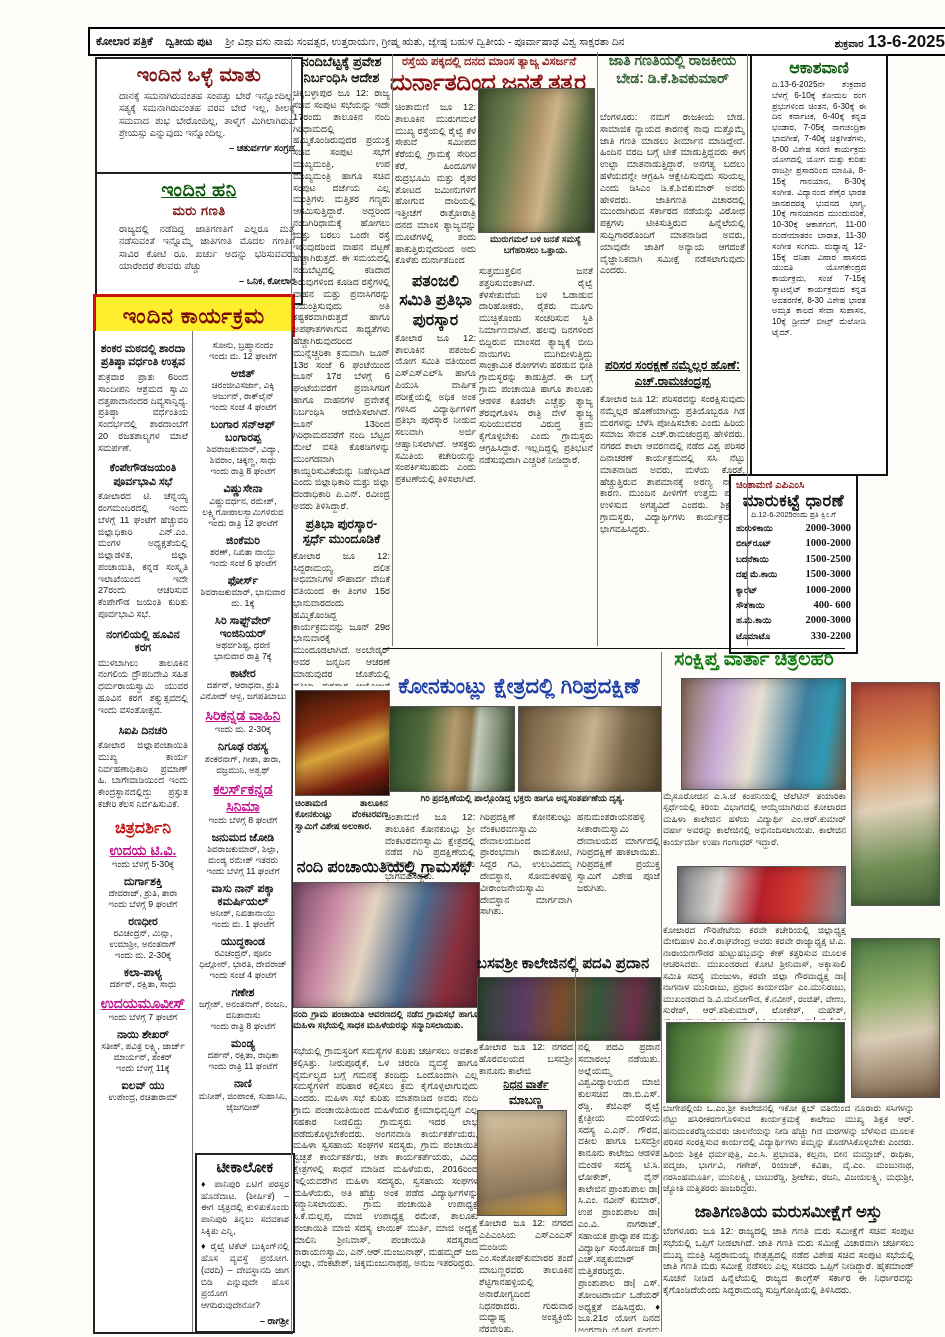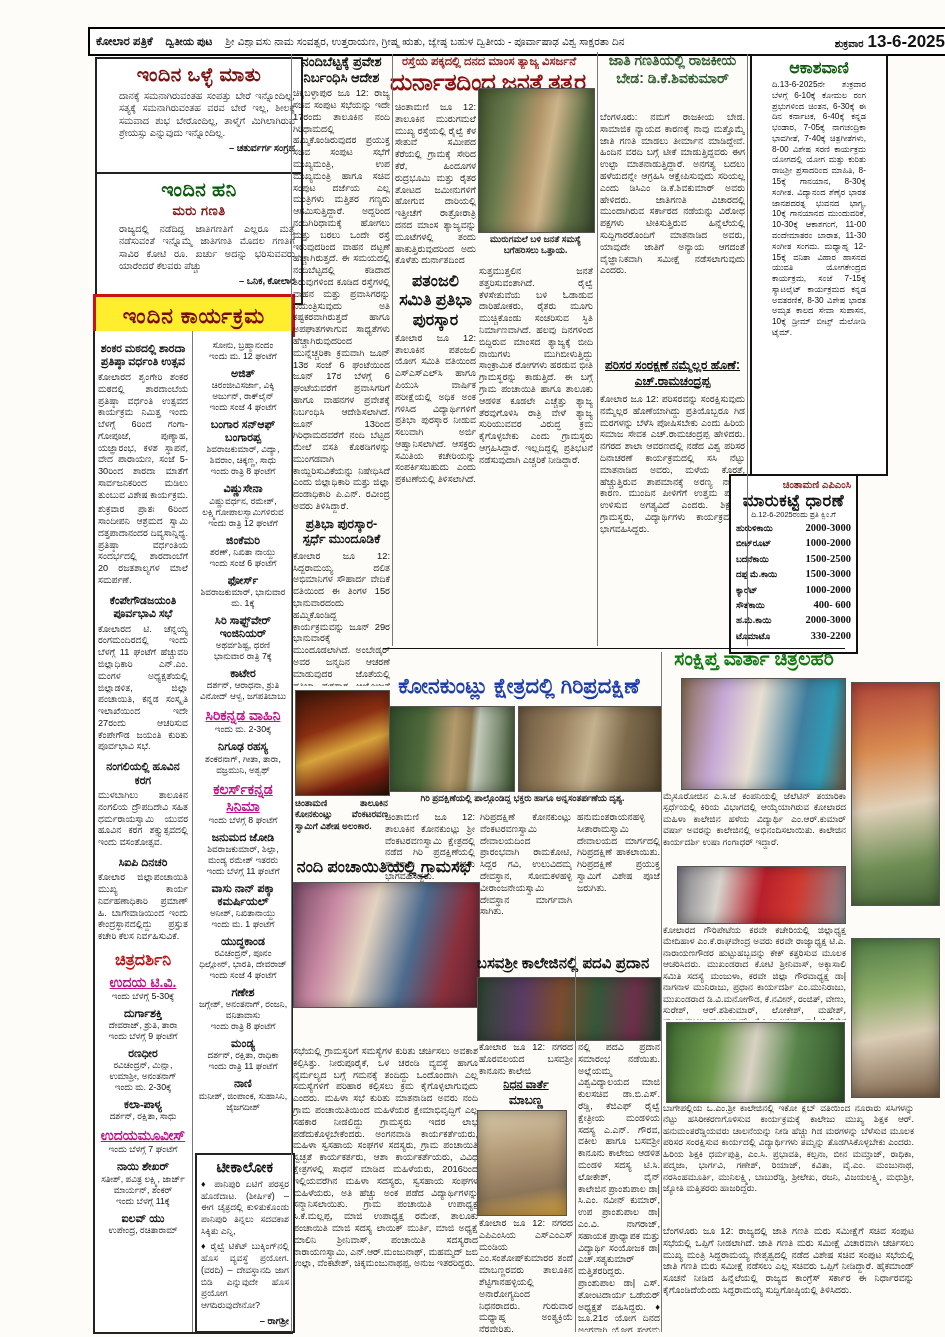--- a/index.html
+++ b/index.html
@@ -57,21 +57,21 @@
   .giri-headline{font-size:21px;font-weight:bold;color:#1f3fa8;text-align:center;white-space:nowrap;overflow:hidden;}
   .snap-title{font-size:19px;font-weight:bold;color:#0e7a0e;text-align:center;white-space:nowrap;overflow:hidden;}
   .black-headline{font-weight:bold;text-align:center;white-space:nowrap;overflow:hidden;}
 
   
   .radiobox{border:2px solid #111;background:#fff;padding:3px 20px;overflow:hidden;}
   .radio-title{font-size:16px;font-weight:bold;color:#0b5a0b;text-align:center;margin-bottom:2px;}
   .radio-sched{font-size:8.3px;line-height:1.3;text-align:justify;}
 
   .mktbox{border:2.5px solid #111;background:#fff;padding:3px 5px;overflow:hidden;}
-  .mkt-org{font-size:10px;font-weight:bold;color:#8b1a1a;text-align:right;}
+  .mkt-org{font-size:10px;font-weight:bold;color:#8b1a1a;text-align:left;}
   .mkt-title{font-size:16.5px;font-weight:bold;text-align:center;letter-spacing:.5px;}
   .mkt-note{font-size:7.6px;text-align:center;margin-bottom:2px;}
   .mkt-row{display:flex;justify-content:space-between;align-items:baseline;height:15.4px;}
   .mkt-name{font-size:8.6px;font-weight:bold;text-align:center;}
   .mkt-val{font-size:10.5px;font-weight:bold;font-family:"Liberation Serif","DejaVu Serif",serif;}
 
   
   .photo{border:1px solid #555;box-shadow:inset 0 0 14px rgba(0,0,0,.35);}
   .p-dirt{background:linear-gradient(100deg,#44552f 0%,#6b7d4f 26%,#b09468 46%,#cdb489 58%,#5d6e44 80%,#394b2e 100%);}
   .p-shrine{background:linear-gradient(160deg,#3a1408 0%,#8c2f12 35%,#d8a43c 55%,#7a1f10 80%,#2c0f06 100%);}
@@ -105,36 +105,35 @@
     </div>
   </div>
 
   <div class="abs nbox" style="left:95px;top:57px;width:192px;height:112px;">
     <div class="nbox-title t-maroon" style="font-size:19px;">ಇಂದಿನ ಒಳ್ಳೆ ಮಾತು</div>
     <div class="small-body">ದಾನಕ್ಕೆ ಸಮನಾಗಿರುವಂತಹ ಸಂಪತ್ತು ಬೇರೆ ಇನ್ನೊಂದಿಲ್ಲ, ಸತ್ಯಕ್ಕೆ ಸಮನಾಗಿರುವಂತಹ ವರವ ಬೇರೆ ಇಲ್ಲ, ಶೀಲಕ್ಕೆ ಸಮವಾದ ಶುಭ ಬೇರೊಂದಿಲ್ಲ, ತಾಳ್ಮೆಗೆ ಮಿಗಿಲಾಗಿರುವ ಶ್ರೇಯಸ್ಸು ಎನ್ನುವುದು ಇನ್ನೊಂದಿಲ್ಲ.</div>
     <div class="byline">– ಚತುರ್ವರ್ಗ ಸಂಗ್ರಹ</div>
   </div>
 
   <div class="abs nbox" style="left:95px;top:172px;width:192px;height:119px;">
-    <div class="nbox-title t-green" style="font-size:19px;">ಇಂದಿನ ಹನಿ</div>
+    <div class="nbox-title t-green" style="font-size:19px;text-decoration:underline;">ಇಂದಿನ ಹನಿ</div>
     <div class="nbox-title t-maroon" style="font-size:13px;margin-top:2px;">ಮರು ಗಣತಿ</div>
     <div class="small-body">ರಾಜ್ಯದಲ್ಲಿ ನಡೆದಿದ್ದ ಜಾತಿಗಣತಿಗೆ ಎಲ್ಲರೂ ಮತ್ತೆ ನಡೆಸುವಂತೆ ಇನ್ನೊಮ್ಮೆ ಜಾತಿಗಣತಿ ಮೊದಲ ಗಣತಿಗೆ ಸಾವಿರ ಕೋಟಿ ರೂ. ಖರ್ಚು ಅದನ್ನು ಭರಿಸುವವರು ಯಾರೆಂದರೆ ಕೆಲವರು ಪೆಚ್ಚು</div>
     <div class="byline">– ಒನಿಕ, ಕೋಲಾರ</div>
   </div>
 
   <div class="abs banner" style="left:93px;top:294px;width:196px;height:37px;">
     <span class="banner-text">ಇಂದಿನ ಕಾರ್ಯಕ್ರಮ</span>
   </div>
 
   <div class="abs progwrap" style="left:93px;top:331px;width:196px;height:1001px;">
     <div class="vrule" style="left:97px;top:0;height:1001px;position:absolute;"></div>
     <div style="position:absolute;left:3px;top:4px;width:90px;height:993px;overflow:hidden;">
       <div>
           <div class="prog-head">ಶಂಕರ ಮಠದಲ್ಲಿ ಶಾರದಾ ಪ್ರತಿಷ್ಠಾ ವರ್ಧಂತಿ ಉತ್ಸವ</div>
-          <div class="prog-para">ಕೋಲಾರದ ಶೃಂಗೇರಿ ಶಂಕರ ಮಠದಲ್ಲಿ ಶಾರದಾಂಬೆಯ ಪ್ರತಿಷ್ಠಾ ವರ್ಧಂತಿ ಉತ್ಸವದ ಕಾರ್ಯಕ್ರಮ ನಿಮಿತ್ತ ಇಂದು ಬೆಳಗ್ಗೆ 6ರಿಂದ ಗಂಗಾ-ಗೋಪೂಜೆ, ಪುಣ್ಯಾಹ, ಯಜ್ಞಾರಂಭ, ಕಳಶ ಸ್ಥಾಪನೆ, ವೇದ ಪಾರಾಯಣ, ಸಂಜೆ 5-30ರಿಂದ ಶಾರದಾ ಮಾತೆಗೆ ಸಾರ್ವಜನಿಕರಿಂದ ಮಡಿಲು ತುಂಬುವ ವಿಶೇಷ ಕಾರ್ಯಕ್ರಮ.</div>
           <div class="prog-para">ಶುಕ್ರವಾರ ಪ್ರಾತಃ 6ರಿಂದ ಸಾಂದೀಪನಿ ಆಶ್ರಮದ ಸ್ವಾಮಿ ದತ್ತಪಾದಾನಂದರ ದಿವ್ಯಸಾನ್ನಿಧ್ಯ. ಪ್ರತಿಷ್ಠಾ ವರ್ಧಂತಿಯ ಸಂದರ್ಭದಲ್ಲಿ ಶಾರದಾಂಬೆಗೆ 20 ರಜತಶಾಲ್ಯಗಳ ಮಾಲೆ ಸಮರ್ಪಣೆ.</div>
           <div class="prog-head">ಕೆಂಪೇಗೌಡಜಯಂತಿ ಪೂರ್ವಭಾವಿ ಸಭೆ</div>
           <div class="prog-para">ಕೋಲಾರದ ಟಿ. ಚೆನ್ನಯ್ಯ ರಂಗಮಂದಿರದಲ್ಲಿ ಇಂದು ಬೆಳಗ್ಗೆ 11 ಘಂಟೆಗೆ ಹೆಚ್ಚುವರಿ ಜಿಲ್ಲಾಧಿಕಾರಿ ಎನ್.ಎಂ. ಮಂಗಳ ಅಧ್ಯಕ್ಷತೆಯಲ್ಲಿ ಜಿಲ್ಲಾಡಳಿತ, ಜಿಲ್ಲಾ ಪಂಚಾಯಿತಿ, ಕನ್ನಡ ಸಂಸ್ಕೃತಿ ಇಲಾಖೆಯಿಂದ ಇದೇ 27ರಂದು ಆಚರಿಸುವ ಕೆಂಪೇಗೌಡ ಜಯಂತಿ ಕುರಿತು ಪೂರ್ವಭಾವಿ ಸಭೆ.</div>
           <div class="prog-head">ನಂಗಲಿಯಲ್ಲಿ ಹೂವಿನ ಕರಗ</div>
           <div class="prog-para">ಮುಳಬಾಗಿಲು ತಾಲೂಕಿನ ನಂಗಲಿಯ ದ್ರೌಪದಿದೇವಿ ಸಹಿತ ಧರ್ಮರಾಯಸ್ವಾಮಿ ಯುವರ ಹೂವಿನ ಕರಗ ಶಕ್ತ್ಯುತ್ಸವದಲ್ಲಿ ಇಂದು ವಸಂತೋತ್ಸವ.</div>
           <div class="prog-head">ಸಿಐಪಿ ದಿನಚರಿ</div>
           <div class="prog-para">ಕೋಲಾರ ಜಿಲ್ಲಾಪಂಚಾಯಿತಿ ಮುಖ್ಯ ಕಾರ್ಯ ನಿರ್ವಹಣಾಧಿಕಾರಿ ಪ್ರಮಾಣ್ ಹಿ. ಬಾಗೇವಾಡಿಯಿಂದ ಇಂದು ಕೇಂದ್ರಸ್ಥಾನದಲ್ಲಿದ್ದು ಪ್ರಸ್ತುತ ಕಚೇರಿ ಕೆಲಸ ನಿರ್ವಹಿಸುವಿಕೆ.</div>
         </div>
       <div class="cinema-title">ಚಿತ್ರದರ್ಶಿನಿ</div>
       <div>
@@ -341,40 +340,42 @@
   <div class="abs cap" style="left:385px;top:793px;width:275px;height:15px;text-align:center;white-space:nowrap;">ಗಿರಿ ಪ್ರದಕ್ಷಿಣೆಯಲ್ಲಿ ಪಾಲ್ಗೊಂಡಿದ್ದ ಭಕ್ತರು ಹಾಗೂ ಅನ್ನಸಂತರ್ಪಣೆಯ ದೃಶ್ಯ.</div>
   <div class="abs body-text" style="left:385px;top:812px;width:90px;height:144px;">ಚಿಂತಾಮಣಿ ಜೂ 12: ತಾಲೂಕಿನ ಕೋನಕುಂಟ್ಲು ಶ್ರೀ ವೆಂಕಟರವಣಸ್ವಾಮಿ ಕ್ಷೇತ್ರದಲ್ಲಿ ನಡೆದ ಗಿರಿ ಪ್ರದಕ್ಷಿಣೆಯಲ್ಲಿ ಸಾವಿರಾರು ಭಕ್ತರು ಭಾಗವಹಿಸಿದ್ದರು.</div>
   <div class="abs body-text" style="left:480px;top:812px;width:92px;height:140px;">ಗಿರಿಪ್ರದಕ್ಷಿಣೆ ಕೋನಕುಂಟ್ಲು ವೆಂಕಟರವಣಸ್ವಾಮಿ ದೇವಾಲಯದಿಂದ ಪ್ರಾರಂಭವಾಗಿ ರಾಮಕೋಟಿ, ಸಿದ್ದರ ಗವಿ, ಉಲುವಿದಮ್ಮ ದೇವಸ್ಥಾನ, ಸೋಮಕಳಹಳ್ಳಿ ವೀರಾಂಜನೇಯಸ್ವಾಮಿ ದೇವಸ್ಥಾನ ಮಾರ್ಗವಾಗಿ ಸಾಗಿತು.</div>
   <div class="abs body-text" style="left:577px;top:812px;width:83px;height:140px;">ಹನುಮಂತರಾಯನಹಳ್ಳಿ ಸೀತಾರಾಮಸ್ವಾಮಿ ದೇವಾಲಯದ ಮಾರ್ಗದಲ್ಲಿ ಗಿರಿಪ್ರದಕ್ಷಿಣೆ ಹಾಕಲಾಯಿತು. ಗಿರಿಪ್ರದಕ್ಷಿಣೆ ಪ್ರಯುಕ್ತ ಸ್ವಾಮಿಗೆ ವಿಶೇಷ ಪೂಜೆ ಜರುಗಿತು.</div>
 
   <div class="abs photo p-shrine" style="left:295px;top:690px;width:93px;height:104px;"></div>
   <div class="abs cap" style="left:295px;top:798px;width:93px;height:58px;">ಚಿಂತಾಮಣಿ ತಾಲೂಕಿನ ಕೋನಕುಂಟ್ಲು ವೆಂಕಟರವಣ ಸ್ವಾಮಿಗೆ ವಿಶೇಷ ಅಲಂಕಾರ.</div>
 
   <div class="abs black-headline" style="left:293px;top:858px;width:182px;height:22px;font-size:16px;">ನಂದಿ ಪಂಚಾಯಿತಿಯಲ್ಲಿ ಗ್ರಾಮಸಭೆ</div>
   <div class="abs photo p-sabha" style="left:293px;top:882px;width:185px;height:124px;"></div>
+  <div class="abs cap" style="left:293px;top:1009px;width:185px;height:33px;">ನಂದಿ ಗ್ರಾಮ ಪಂಚಾಯಿತಿ ಆವರಣದಲ್ಲಿ ನಡೆದ ಗ್ರಾಮಸಭೆ ಹಾಗೂ ಮಹಿಳಾ ಸಭೆಯಲ್ಲಿ ಸಾಧಕ ಮಹಿಳೆಯರನ್ನು ಸನ್ಮಾನಿಸಲಾಯಿತು.</div>
   <div class="abs body-text" style="left:293px;top:1046px;width:185px;height:286px;">ಸಭೆಯಲ್ಲಿ ಗ್ರಾಮಸ್ಥರಿಗೆ ಸಮಸ್ಯೆಗಳ ಕುರಿತು ಚರ್ಚಿಸಲು ಅವಕಾಶ ಕಲ್ಪಿಸಿತ್ತು. ನೀರುಪೂರೈಕೆ, ಒಳ ಚರಂಡಿ ವ್ಯವಸ್ಥೆ ಹಾಗೂ ನೈರ್ಮಲ್ಯದ ಬಗ್ಗೆ ಗಮನಕ್ಕೆ ತಂದಿದ್ದು ಒಂದೊಂದಾಗಿ ಎಲ್ಲ ಸಮಸ್ಯೆಗಳಿಗೆ ಪರಿಹಾರ ಕಲ್ಪಿಸಲು ಕ್ರಮ ಕೈಗೊಳ್ಳಲಾಗುವುದು ಎಂದರು. ಮಹಿಳಾ ಸಭೆ ಕುರಿತು ಮಾತನಾಡಿದ ಅವರು ನಂದಿ ಗ್ರಾಮ ಪಂಚಾಯಿತಿಯಿಂದ ಮಹಿಳೆಯರ ಕ್ಷೇಮಾಭಿವೃದ್ಧಿಗೆ ಎಲ್ಲ ಸಹಕಾರ ನೀಡಲಿದ್ದು ಗ್ರಾಮಸ್ಥರು ಇದರ ಲಾಭ ಪಡೆದುಕೊಳ್ಳಬೇಕೆಂದರು. ಅಂಗನವಾಡಿ ಕಾರ್ಯಕರ್ತೆಯರು, ಮಹಿಳಾ ಸ್ವಸಹಾಯ ಸಂಘಗಳ ಸದಸ್ಯರು, ಗ್ರಾಮ ಪಂಚಾಯಿತಿ ಸ್ವಚ್ಛತೆ ಕಾರ್ಯಕರ್ತರು, ಆಶಾ ಕಾರ್ಯಕರ್ತೆಯರು, ವಿವಿಧ ಕ್ಷೇತ್ರಗಳಲ್ಲಿ ಸಾಧನೆ ಮಾಡಿದ ಮಹಿಳೆಯರು, 2016ರಿಂದ ಇಲ್ಲಿಯವರೆಗಿನ ಮಹಿಳಾ ಸದಸ್ಯರು, ಸ್ವಸಹಾಯ ಸಂಘಗಳ ಮಹಿಳೆಯರು, ಅತಿ ಹೆಚ್ಚು ಅಂಕ ಪಡೆದ ವಿದ್ಯಾರ್ಥಿಗಳನ್ನು ಸನ್ಮಾನಿಸಲಾಯಿತು. ಗ್ರಾಮ ಪಂಚಾಯಿತಿ ಉಪಾಧ್ಯಕ್ಷ ಸಿ.ಕೆ.ಮಲ್ಲಪ್ಪ, ಮಾಜಿ ಉಪಾಧ್ಯಕ್ಷ ರಮೇಶ, ತಾಲೂಕು ಪಂಚಾಯಿತಿ ಮಾಜಿ ಸದಸ್ಯ ಲಾಯಿಕ್ ಮುರ್ತಿ, ಮಾಜಿ ಅಧ್ಯಕ್ಷೆ ಮಾಲಿನಿ ಶ್ರೀನಿವಾಸ್, ಪಂಚಾಯಿತಿ ಸದಸ್ಯರಾದ ನಾರಾಯಣಸ್ವಾಮಿ, ಎನ್.ಆರ್.ಮಂಜುನಾಥ್, ಮಹಮ್ಮದ್ ಜಬಿ ಉಲ್ಲಾ, ವೆಂಕಟೇಶ್, ಚಿಕ್ಕಮಂಜುನಾಥಪ್ಪ, ಅನುಜ ಇತರರಿದ್ದರು.</div>
 
   <div class="abs black-headline" style="left:466px;top:954px;width:194px;height:21px;font-size:15px;">ಬಸವಶ್ರೀ ಕಾಲೇಜಿನಲ್ಲಿ ಪದವಿ ಪ್ರದಾನ</div>
   <div class="abs photo p-grad" style="left:477px;top:977px;width:182px;height:62px;"></div>
   <div class="abs body-text" style="left:479px;top:1042px;width:94px;height:33px;">ಕೋಲಾರ ಜೂ 12: ನಗರದ ಹೊರವಲಯದ ಬಸವಶ್ರೀ ಕಾನೂನು ಕಾಲೇಜಿ</div>
   <div class="abs body-text" style="left:578px;top:1042px;width:82px;height:290px;">ನಲ್ಲಿ ಪದವಿ ಪ್ರದಾನ ಸಮಾರಂಭ ನಡೆಯಿತು. ಅಲ್ಲೆಯಮ್ಮ ವಿಶ್ವವಿದ್ಯಾಲಯದ ಮಾಜಿ ಕುಲಸಚಿವ ಡಾ.ಬಿ.ಎಸ್. ರೆಡ್ಡಿ, ಕೆಜಿಎಫ್ ರೈಲ್ವೆ ಕ್ಷೇತ್ರೀಯ ಮಂಡಳಿಯ ಸದಸ್ಯ ಎ.ಎನ್. ಗೌರವ, ವಕೀಲ ಹಾಗೂ ಬಸವಶ್ರೀ ಕಾನೂನು ಕಾಲೇಜು ಆಡಳಿತ ಮಂಡಳಿ ಸದಸ್ಯ ಟಿ.ಸಿ. ಲೋಕೇಶ್, ವೈನ್ ಕಾಲೇಜಿನ ಪ್ರಾಂಶುಪಾಲ ಡಾ| ಸಿ.ಎಂ. ನವೀನ್ ಕುಮಾರ್, ಉಪ ಪ್ರಾಂಶುಪಾಲ ಡಾ| ಎಂ.ವಿ. ನಾಗರಾಜ್, ಸಹಾಯಕ ಪ್ರಾಧ್ಯಾಪಕ ಮತ್ತು ವಿದ್ಯಾರ್ಥಿ ಸಂಯೋಜಕ ಡಾ|ಎಚ್.ಸತ್ಯಕುಮಾರ್ ಮತ್ತಿತರರಿದ್ದರು. ಪ್ರಾಂಶುಪಾಲ ಡಾ| ಎಸ್. ತೋಂಟದಾರ್ಯ ಒಡೆಯರ್ ಅಧ್ಯಕ್ಷತೆ ವಹಿಸಿದ್ದರು. ♦ ಜೂ.21ರ ಯೋಗ ದಿನದ ಅಂಗವಾಗಿ ಯೋಗ ಸಂಗಮ ಕಾರ್ಯಕ್ರಮ ಆಯೋಜಿಸಲು ನೂರಕ್ಕೂ ಅಧಿಕ ಸಂಘ ಸಂಸ್ಥೆಗಳು ಮುಂದಾಗಿವೆ.</div>
 
   <div class="abs obit-title" style="left:479px;top:1078px;width:94px;">ನಿಧನ ವಾರ್ತೆ</div>
   <div class="abs obit-name" style="left:479px;top:1093px;width:94px;">ಮಾಬಣ್ಣ</div>
   <div class="abs photo p-port" style="left:477px;top:1110px;width:88px;height:104px;"></div>
   <div class="abs body-text" style="left:479px;top:1218px;width:94px;height:114px;">ಕೋಲಾರ ಜೂ 12: ನಗರದ ಎಪಿಎಂಸಿಯ ಎಸ್‌ಎಂಎಸ್ ಮಂಡಿಯ ಎಂ.ಸಂತೋಷ್‌ಕುಮಾರರ ತಂದೆ ಮಾಬಣ್ಣರವರು ತಾಲೂಕಿನ ಶೆಟ್ಟಿಗಾನಹಳ್ಳಿಯಲ್ಲಿ ಅನಾರೋಗ್ಯದಿಂದ ನಿಧನರಾದರು. ಗುರುವಾರ ಮಧ್ಯಾಹ್ನ ಅಂತ್ಯಕ್ರಿಯೆ ನೆರವೇರಿತು.</div>
 
   <div class="abs snap-title" style="left:663px;top:648px;width:182px;height:24px;">ಸಂಕ್ಷಿಪ್ತ ವಾರ್ತಾ ಚಿತ್ರಲಹರಿ</div>
   <div class="abs photo p-four" style="left:681px;top:678px;width:163px;height:110px;"></div>
   <div class="abs body-text" style="left:663px;top:791px;width:183px;height:72px;font-size:9px;">ಮೈಸೂರೋಜಿನ ಎ.ಸಿ.ಜೆ ಕಂಪನಿಯಲ್ಲಿ ಜೆಲೆಟಿನ್ ತಯಾರಿಕಾ ಸ್ಪರ್ಧೆಯಲ್ಲಿ ಕಿರಿಯ ವಿಭಾಗದಲ್ಲಿ ಆಯ್ಕೆಯಾಗಿರುವ ಕೋಲಾರದ ಮಹಿಳಾ ಕಾಲೇಜಿನ ಹಳೆಯ ವಿದ್ಯಾರ್ಥಿ ಎಂ.ಆರ್.ಕುಮಾರ್ ವರ್ಷಾ ಅವರನ್ನು ಕಾಲೇಜಿನಲ್ಲಿ ಅಭಿನಂದಿಸಲಾಯಿತು. ಕಾಲೇಜಿನ ಕಾರ್ಯದರ್ಶಿ ಉಷಾ ಗಂಗಾಧರ್ ಇದ್ದಾರೆ.</div>
   <div class="abs photo p-cake" style="left:677px;top:866px;width:167px;height:56px;"></div>
   <div class="abs body-text" style="left:663px;top:925px;width:183px;height:95px;font-size:9px;">ಕೋಲಾರದ ಗೌರಿಪೇಟೆಯ ಕರವೇ ಕಚೇರಿಯಲ್ಲಿ ಜಿಲ್ಲಾಧ್ಯಕ್ಷ ಮೇದಿಹಾಳ ಎಂ.ಕೆ.ರಾಘವೇಂದ್ರ ಅವರು ಕರವೇ ರಾಜ್ಯಾಧ್ಯಕ್ಷ ಟಿ.ಎ. ನಾರಾಯಣಗೌಡರ ಹುಟ್ಟುಹಬ್ಬವನ್ನು ಕೇಕ್ ಕತ್ತರಿಸುವ ಮೂಲಕ ಆಚರಿಸಿದರು. ಮುಖಂಡರಾದ ಕೋಟಿ ಶ್ರೀನಿವಾಸ್, ಅಕ್ಕಾಸಾಲಿ ಸಮಿತಿ ಸದಸ್ಯೆ ಮಂಜುಳಾ, ಕರವೇ ಜಿಲ್ಲಾ ಗೌರವಾಧ್ಯಕ್ಷ ಡಾ| ನಾಗನಾಳ ಮುನಿರಾಜು, ಪ್ರಧಾನ ಕಾರ್ಯದರ್ಶಿ ಎಂ.ಮುನಿರಾಜು, ಮುಖಂಡರಾದ ಡಿ.ವಿ.ಮನೋಗೌಡ, ಕೆ.ನವೀನ್, ರಂಜಿತ್, ವೇಣು, ಸುರೇಶ್, ಆರ್.ಶಶಿಕುಮಾರ್, ಲೋಕೇಶ್, ಮಹೇಶ್, ಮಂಚಾನಬಲು ಮಂಜುನಾಥ್, ಕೆ.ಎ.ಬಾಲಕೃಷ್ಣ, ಡಾ| ಬಿ.ಲಿಖಿತ ಇದ್ದರು.</div>
   <div class="abs photo p-trees" style="left:666px;top:1022px;width:177px;height:79px;"></div>
   <div class="abs body-text" style="left:663px;top:1103px;width:251px;height:97px;font-size:9px;">ಬಾಗೇಪಲ್ಲಿಯ ಒ.ಎಂ.ಶ್ರೀ ಕಾಲೇಜಿನಲ್ಲಿ ಇಕೋ ಕ್ಲಬ್ ವತಿಯಿಂದ ನೂರಾರು ಸಸಿಗಳನ್ನು ನೆಟ್ಟು ಹಸಿರೀಕರಣಗೊಳಿಸುವ ಕಾರ್ಯಕ್ರಮಕ್ಕೆ ಕಾಲೇಜು ಮುಖ್ಯ ಶಿಕ್ಷಕ ಆರ್. ಹನುಮಂತರೆಡ್ಡಿಯವರು ಚಾಲನೆಯನ್ನು ನೀಡಿ ಹೆಚ್ಚು ಗಿಡ ಮರಗಳನ್ನು ಬೆಳೆಸುವ ಮೂಲಕ ಪರಿಸರ ಸಂರಕ್ಷಿಸುವ ಕಾರ್ಯದಲ್ಲಿ ವಿದ್ಯಾರ್ಥಿಗಳು ತಮ್ಮನ್ನು ತೊಡಗಿಸಿಕೊಳ್ಳಬೇಕು ಎಂದರು. ಹಿರಿಯ ಶಿಕ್ಷಕಿ ಧರ್ಮಪುತ್ರಿ, ಎಂ.ಸಿ. ಪ್ರಭಾವತಿ, ಕಲ್ಪನಾ, ಬೀನ ಮಮ್ತಾಜ್, ರಾಧಿಕಾ, ಪದ್ಮಜಾ, ಭಾರ್ಗವಿ, ಗಣೇಶ್, ರಿಯಾಜ್, ಕವಿತಾ, ವೈ.ಎಂ. ಮಂಜುನಾಥ, ನರಸಿಂಹಮೂರ್ತಿ, ಮುನಿಲಕ್ಷ್ಮಿ, ಬಾಬುರೆಡ್ಡಿ, ಶ್ರೀಲೇಖ, ರಜನಿ, ವಿಜಯಲಕ್ಷ್ಮಿ, ಮಧುಶ್ರೀ, ಜ್ಯೋತಿ ಮತ್ತಿತರರು ಹಾಜರಿದ್ದರು.</div>
 
+  <div class="abs black-headline" style="left:663px;top:1202px;width:251px;height:22px;font-size:16.5px;">ಜಾತಿಗಣತಿಯ ಮರುಸಮೀಕ್ಷೆಗೆ ಅಸ್ತು</div>
   <div class="abs body-text" style="left:663px;top:1226px;width:251px;height:106px;">ಬೆಂಗಳೂರು ಜೂ 12: ರಾಜ್ಯದಲ್ಲಿ ಜಾತಿ ಗಣತಿ ಮರು ಸಮೀಕ್ಷೆಗೆ ಸಚಿವ ಸಂಪುಟ ಸಭೆಯಲ್ಲಿ ಒಪ್ಪಿಗೆ ನೀಡಲಾಗಿದೆ. ಜಾತಿ ಗಣತಿ ಮರು ಸಮೀಕ್ಷೆ ವಿಚಾರವಾಗಿ ಚರ್ಚಿಸಲು ಮುಖ್ಯ ಮಂತ್ರಿ ಸಿದ್ದರಾಮಯ್ಯ ನೇತೃತ್ವದಲ್ಲಿ ನಡೆದ ವಿಶೇಷ ಸಚಿವ ಸಂಪುಟ ಸಭೆಯಲ್ಲಿ ಜಾತಿ ಗಣತಿ ಮರು ಸಮೀಕ್ಷೆ ನಡೆಸಲು ಎಲ್ಲ ಸಚಿವರು ಒಪ್ಪಿಗೆ ನೀಡಿದ್ದಾರೆ. ಹೈಕಮಾಂಡ್ ಸೂಚನೆ ನೀಡಿದ ಹಿನ್ನೆಲೆಯಲ್ಲಿ ರಾಜ್ಯದ ಕಾಂಗ್ರೆಸ್ ಸರ್ಕಾರ ಈ ನಿರ್ಧಾರವನ್ನು ಕೈಗೊಂಡಿದೆಯೆಂದು ಸಿದ್ದರಾಮಯ್ಯ ಸುದ್ದಿಗೋಷ್ಠಿಯಲ್ಲಿ ತಿಳಿಸಿದರು.</div>
 
   <div class="abs photo p-strip1" style="left:851px;top:682px;width:87px;height:222px;"></div>
   <div class="abs photo p-strip2" style="left:851px;top:938px;width:87px;height:158px;"></div>
 
   <div class="vrule" style="left:291px;top:54px;height:1278px;"></div>
   <div class="vrule" style="left:392px;top:54px;height:592px;"></div>
   <div class="vrule" style="left:597px;top:52px;height:594px;"></div>
   <div class="vrule" style="left:747px;top:54px;height:592px;"></div>
   <div class="vrule" style="left:661px;top:652px;height:680px;"></div>

